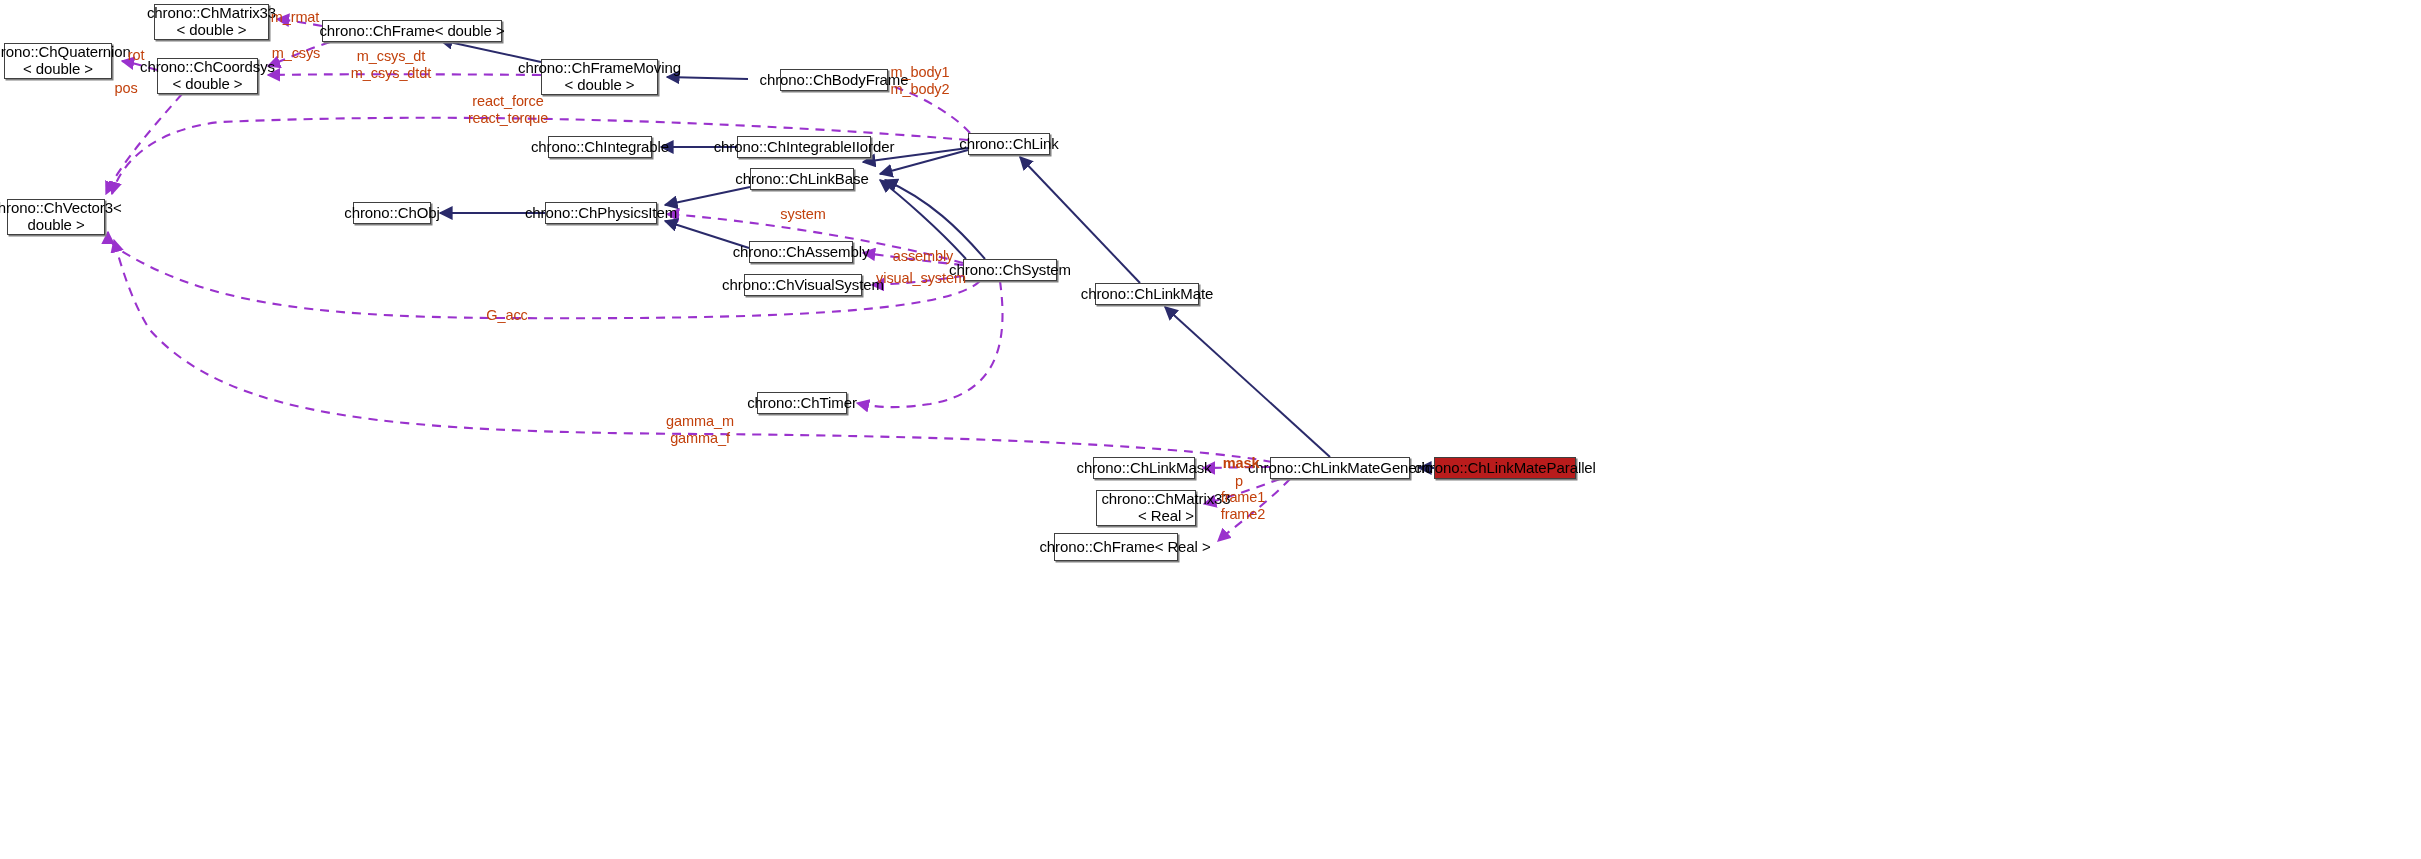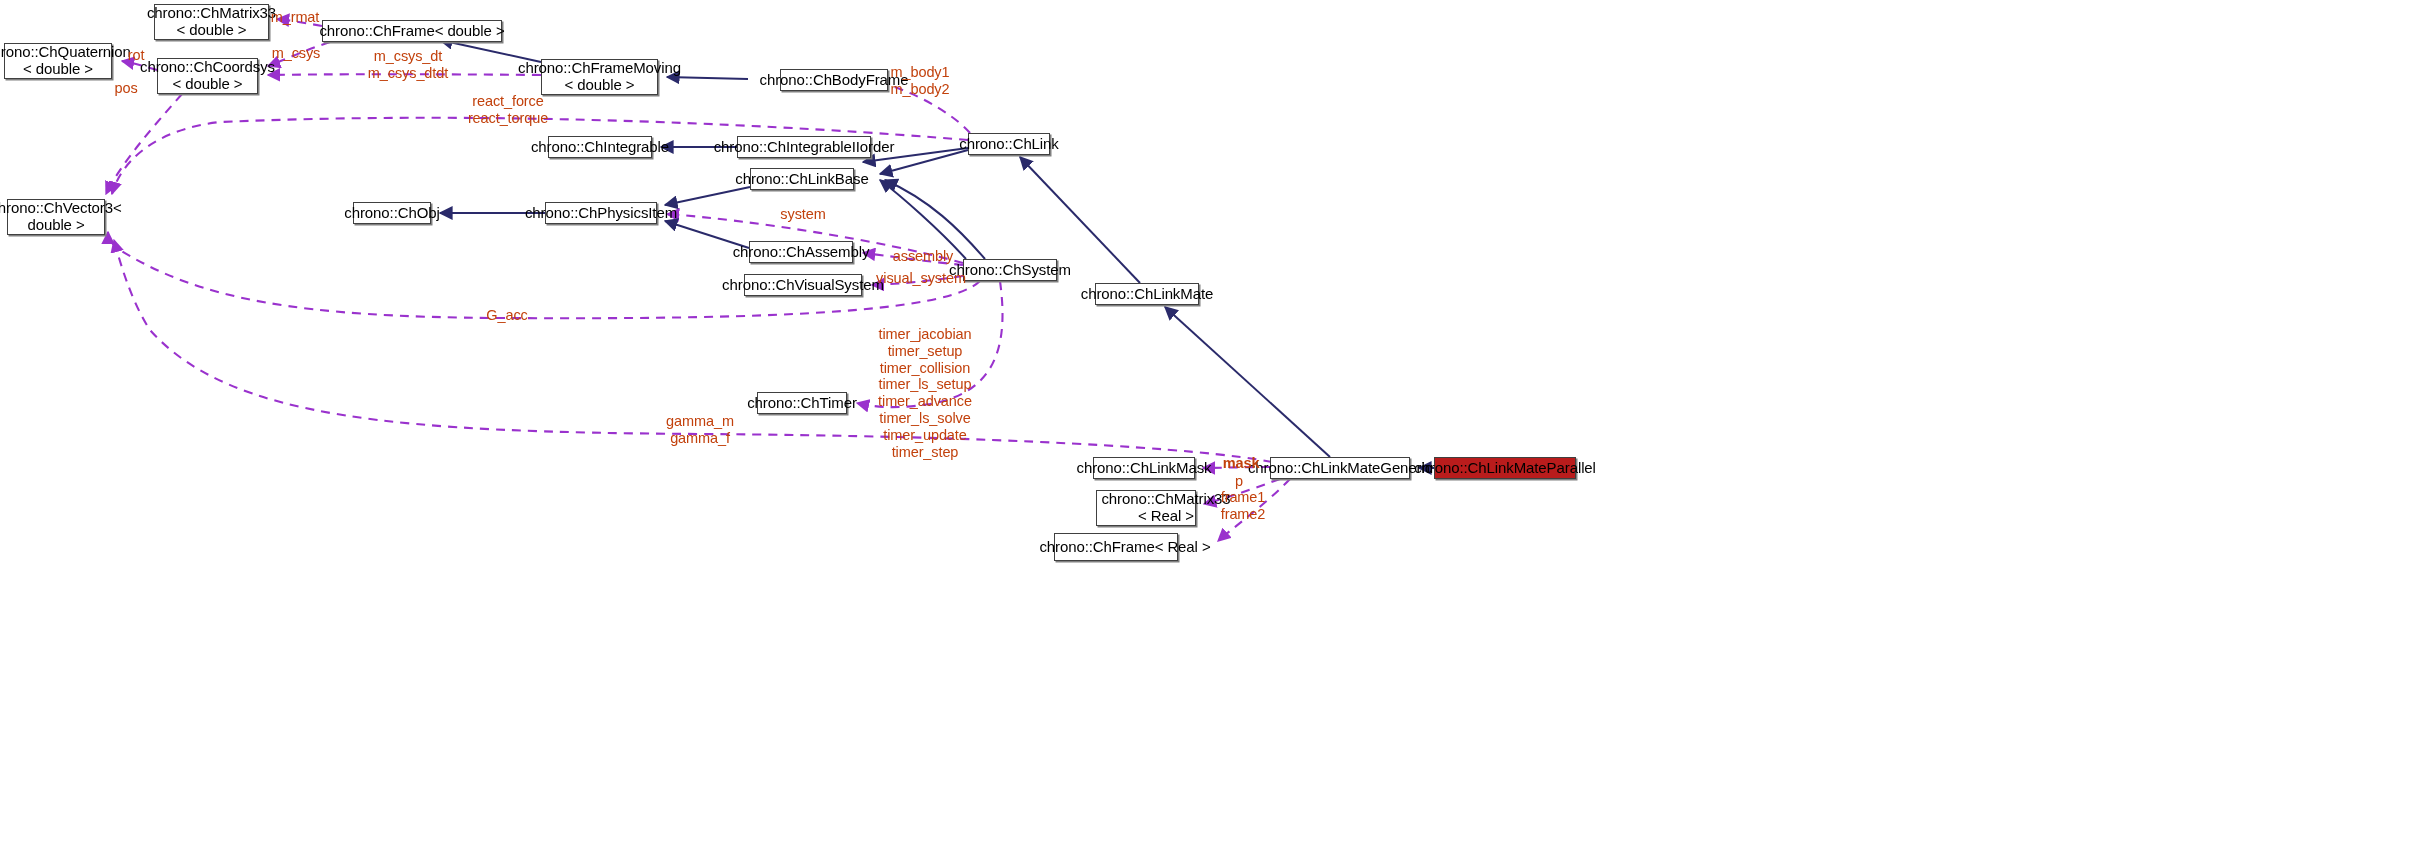--- a/index.html
+++ b/index.html
@@ -185,47 +185,39 @@
 &lt; Real &gt;</div>
 
   <div class="node" style="left:1054px;top:533px;width:124px;height:28px;padding-left:18px;">chrono::ChFrame&lt; Real &gt;</div>
 
   <div class="edge-label" style="left:265px;top:9px;width:60px;">m_rmat</div>
 
   <div class="edge-label" style="left:267px;top:45px;width:58px;">m_csys</div>
 
   <div class="edge-label" style="left:124px;top:47px;width:24px;">rot</div>
 
-  <div class="edge-label" style="left:364px;top:48px;width:88px;">m_csys_dt
+  <div class="edge-label" style="left:347px;top:48px;width:88px;">m_csys_dt
 m_csys_dtdt</div>
 
   <div class="edge-label" style="left:113px;top:80px;width:26px;">pos</div>
 
   <div class="edge-label" style="left:884px;top:64px;width:72px;">m_body1
 m_body2</div>
 
   <div class="edge-label" style="left:463px;top:93px;width:90px;">react_force
 react_torque</div>
 
   <div class="edge-label" style="left:776px;top:206px;width:54px;">system</div>
 
   <div class="edge-label" style="left:890px;top:248px;width:66px;">assembly</div>
 
   <div class="edge-label" style="left:874px;top:270px;width:94px;">visual_system</div>
 
   <div class="edge-label" style="left:484px;top:307px;width:46px;">G_acc</div>
 
-  <div class="edge-label" style="left:869px;top:326px;width:112px;">timer_jacobian
-timer_setup
-timer_collision
-timer_ls_setup
-timer_advance
-timer_ls_solve
-timer_update
-timer_step</div>
 
   <div class="edge-label" style="left:665px;top:413px;width:70px;">gamma_m
 gamma_f</div>
 
   <div class="edge-label" style="left:1222px;top:455px;width:38px;font-weight:bold;">mask</div>
 
   <div class="edge-label" style="left:1232px;top:473px;width:14px;">p</div>
 
   <div class="edge-label" style="left:1216px;top:489px;width:54px;">frame1
 frame2</div>

